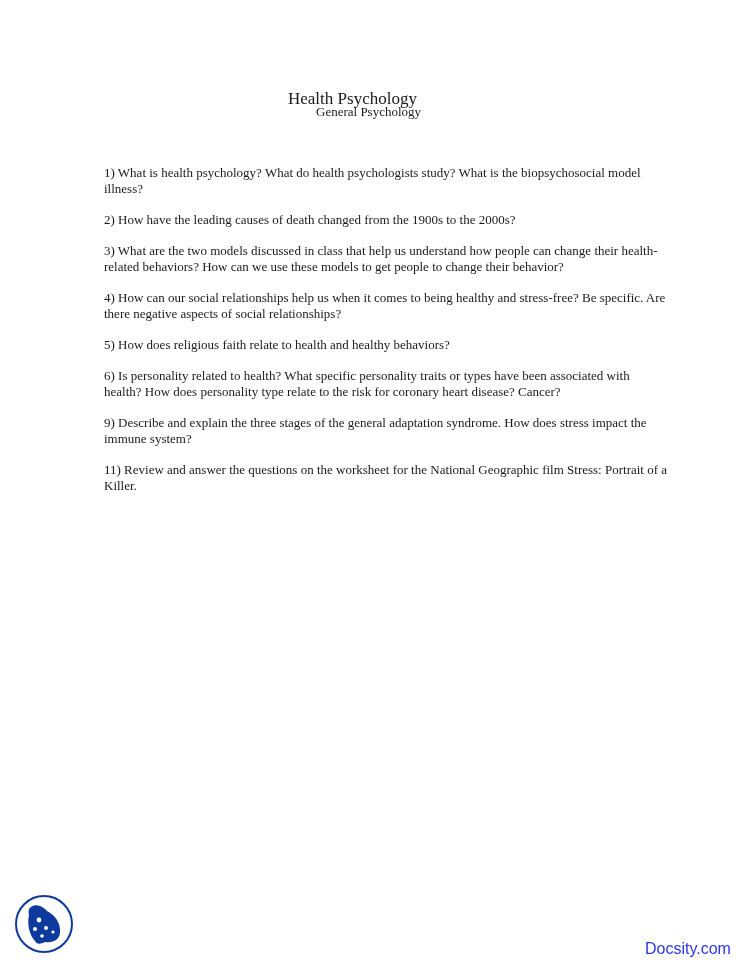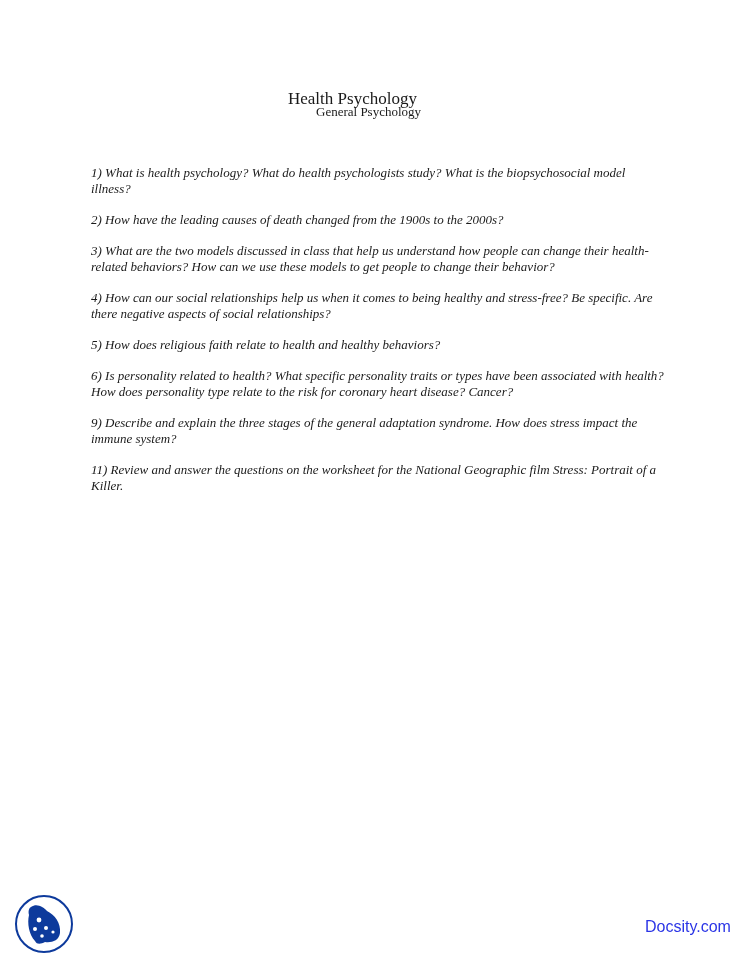--- a/index.html
+++ b/index.html
@@ -3,24 +3,24 @@
 <meta charset="utf-8">
 <style>
   html, body { margin: 0; padding: 0; }
   body {
     width: 750px; height: 970px; background: #ffffff; position: relative; overflow: hidden;
     font-family: "Liberation Serif", "DejaVu Serif", serif; color: #1a1a1a;
   }
   .title1 { position: absolute; left: 288px; top: 89px; font-size: 17px; }
   .title2 { position: absolute; left: 316px; top: 104px; font-size: 13px; }
   .questions { position: absolute; left: 88px; top: 165px; width: 580px; font-size: 13px; line-height: 16px; }
-  .q { margin: 0 0 15px 3px; font-style: italic; }
+  .q { margin: 0 0 15px 16px; }
   .logo { position: absolute; left: 13px; top: 893px; width: 62px; height: 62px; }
   .watermark {
-    position: absolute; left: 645px; top: 918px; font-family: "Liberation Sans", "DejaVu Sans", sans-serif;
+    position: absolute; left: 645px; top: 940px; font-family: "Liberation Sans", "DejaVu Sans", sans-serif;
     font-size: 16px; color: #2b35e6; text-align: center;
   }
 </style>
 </head>
 <body>
 
 <div class="title1">Health Psychology</div>
 <div class="title2">General Psychology</div>
 
 <div class="questions">

